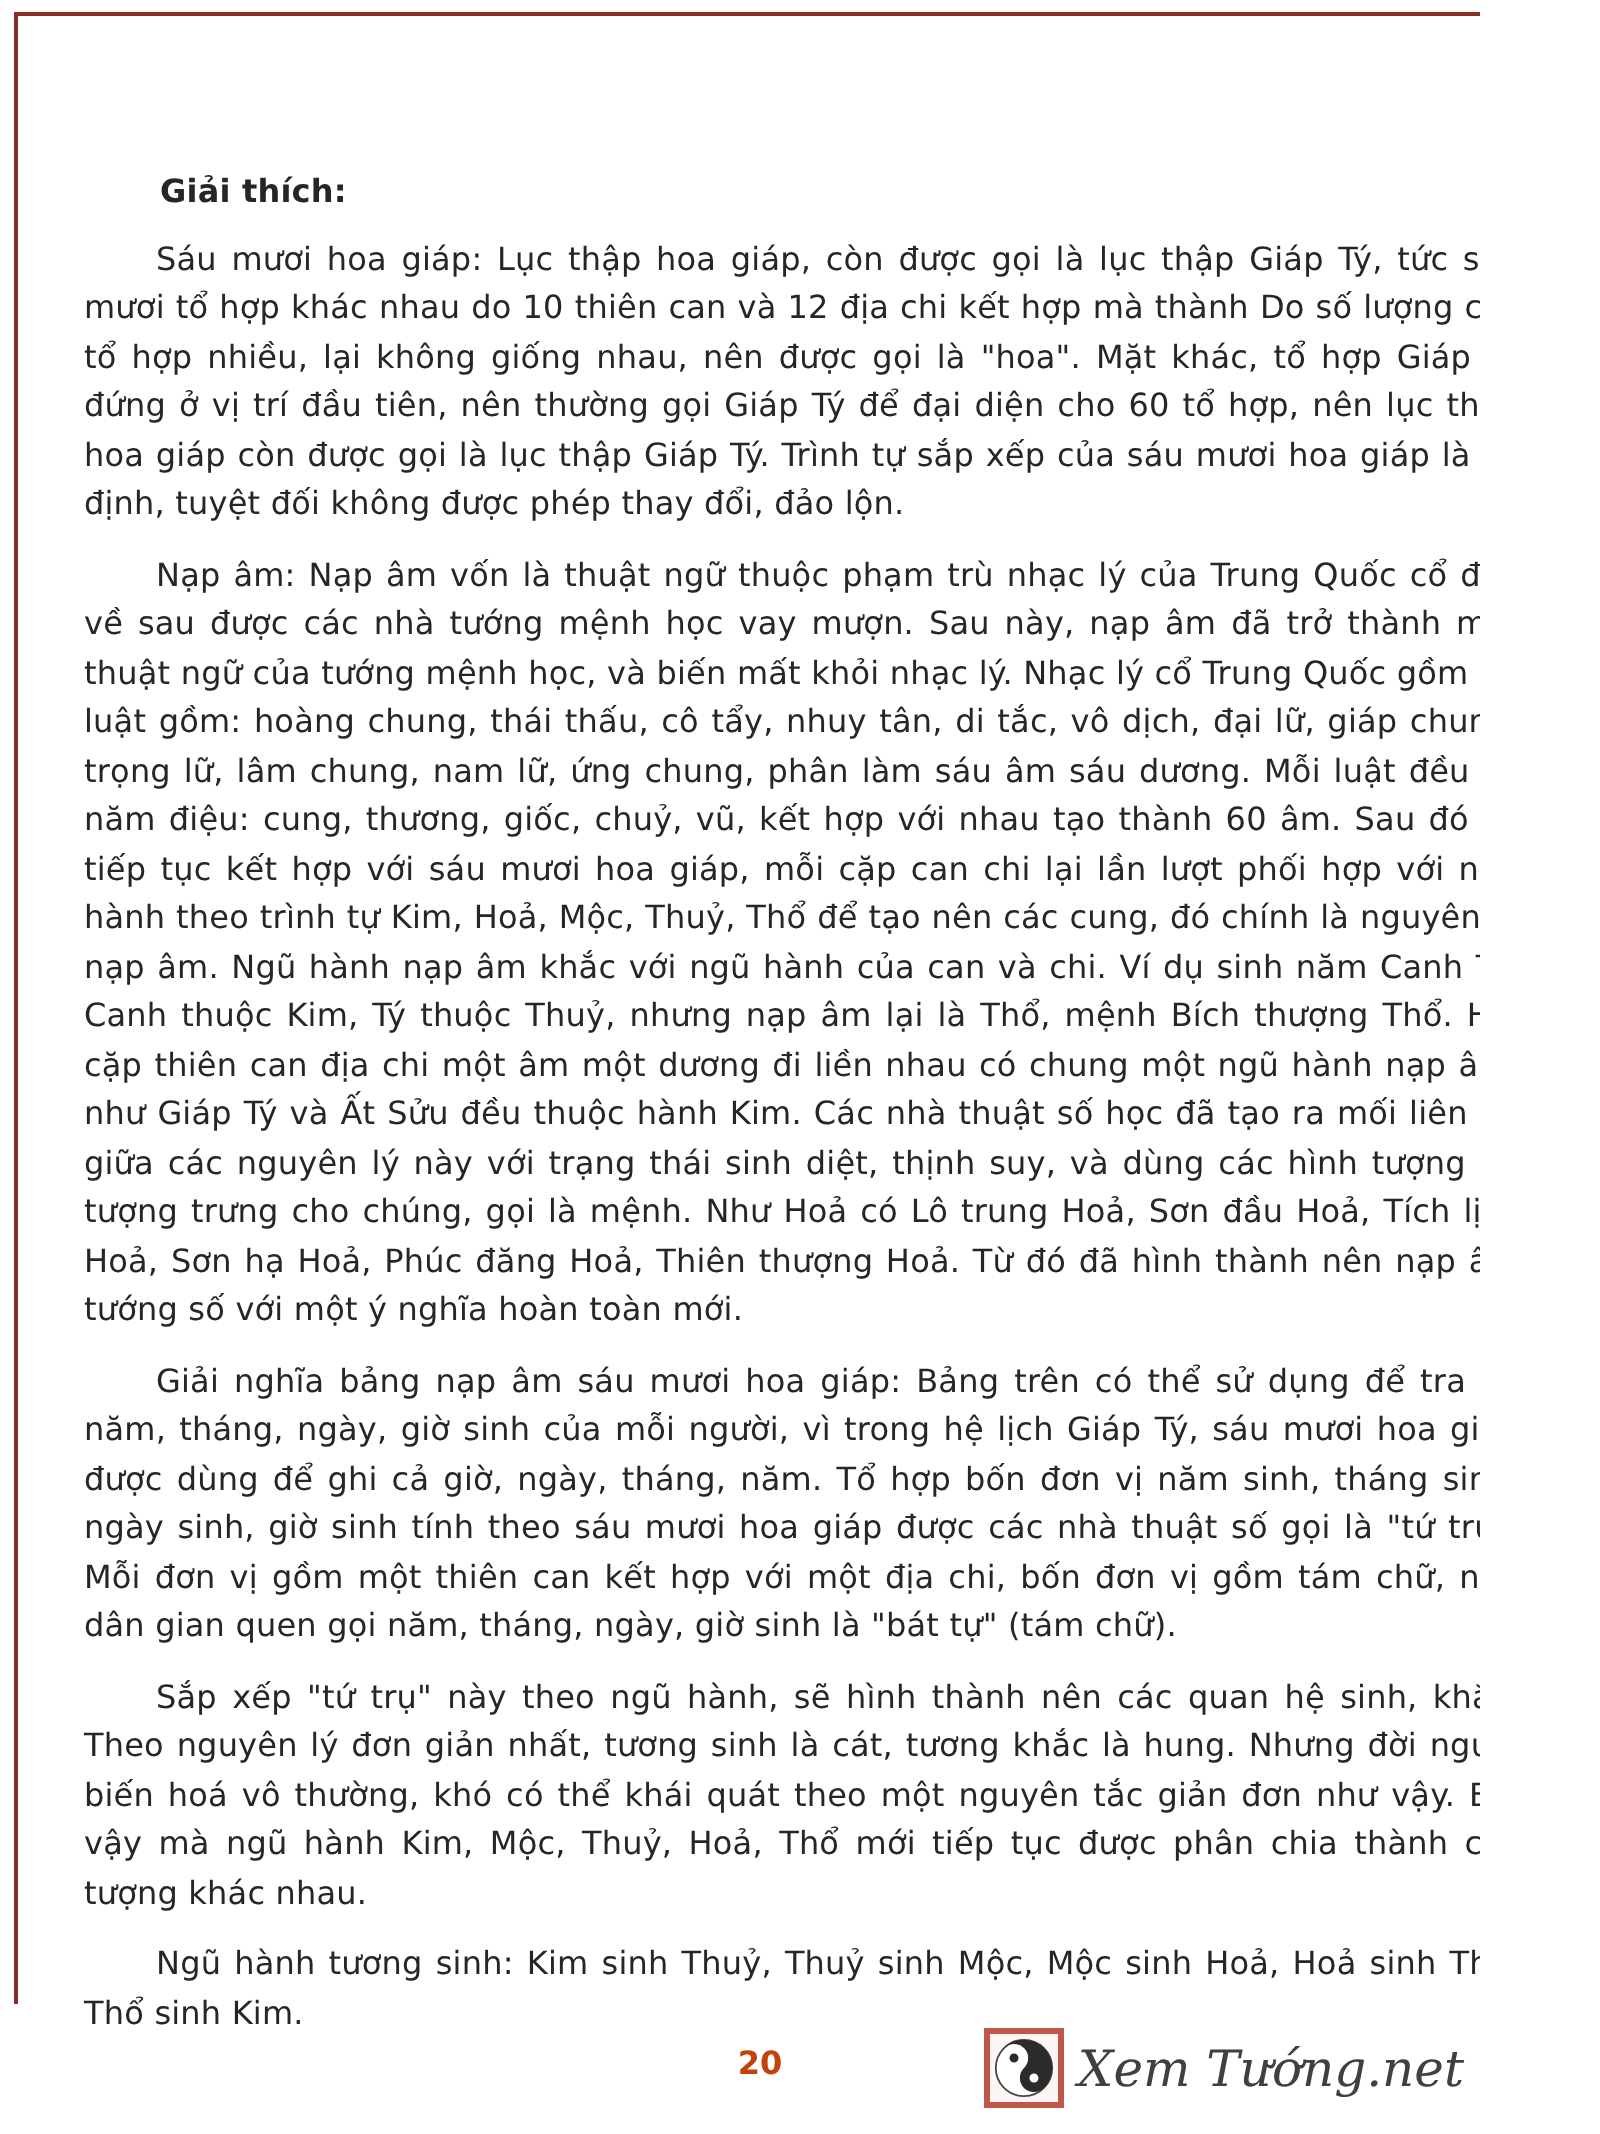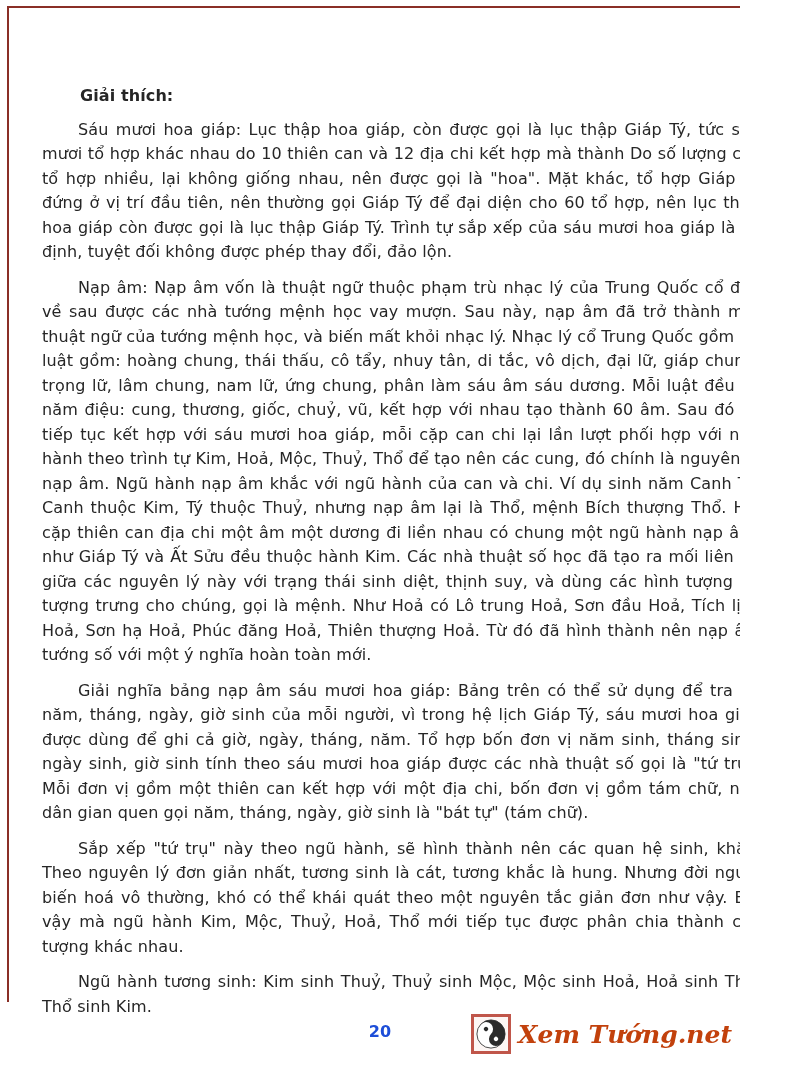--- a/index.html
+++ b/index.html
@@ -54,21 +54,21 @@
   .para:last-child { margin-bottom: 0; }
   .lead { font-weight: normal; }
   .page-number {
     position: absolute;
     left: 0;
     bottom: 26px;
     width: 760px;
     text-align: center;
     font-weight: bold;
     font-size: 16px;
-    color: #1d4ed8;
+    color: #c2410c;
   }
   .watermark {
     position: absolute;
     right: 8px;
     bottom: 13px;
     display: flex;
     align-items: center;
     gap: 7px;
   }
   .wm-icon-box {
@@ -82,23 +82,23 @@
     box-sizing: content-box;
   }
   .wm-icon-box svg {
     width: 30px;
     height: 30px;
     transform: rotate(-45deg);
   }
   .wm-text {
     font-family: "DejaVu Serif", serif;
     font-style: italic;
-    font-weight: bold;
+    font-weight: normal;
     font-size: 25px;
-    color: #c2410c;
+    color: #404040;
     white-space: nowrap;
   }
 </style>
 </head>
 <body>
 
 <div class="page">
 
   <div class="edge-left"></div>
   <div class="edge-top"></div>

